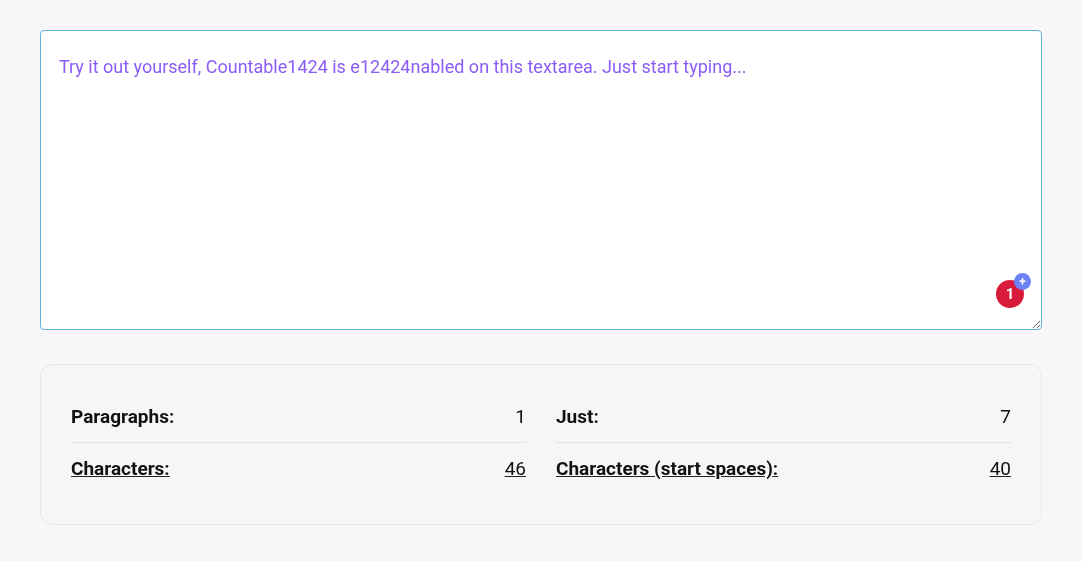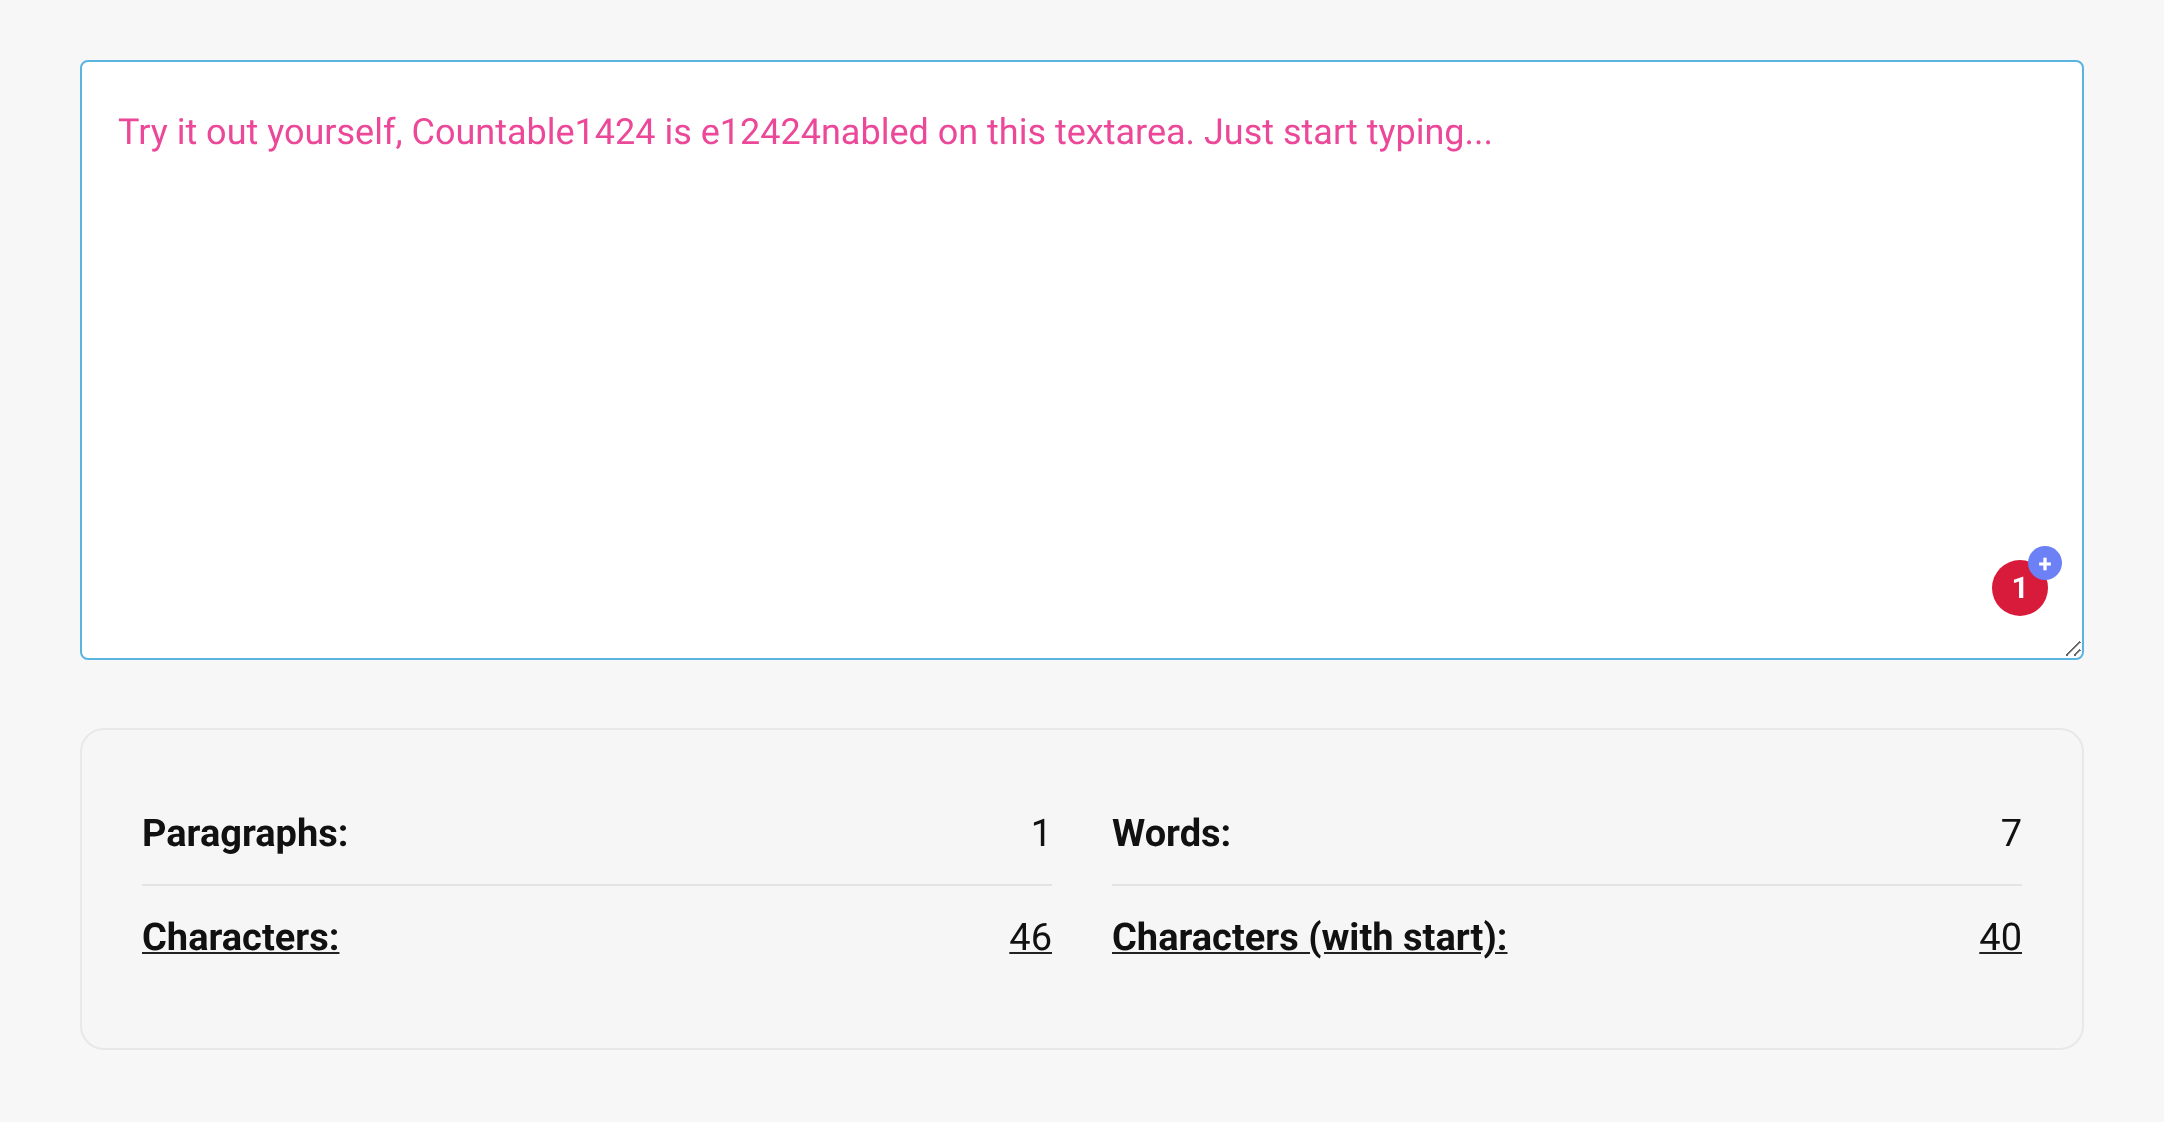--- a/index.html
+++ b/index.html
@@ -17,21 +17,21 @@
       position: relative;
       width: 100%;
       margin-bottom: 30px;
     }
     textarea.main-textarea {
       width: 100%;
       min-height: 300px;
       padding: 22px 18px;
       font-size: 18px;
       line-height: 1.5;
-      color: #ec4899;
+      color: #8b5cf6;
       border: 1px solid #5bb3e0;
       border-radius: 4px;
       background: #fff;
       resize: vertical;
       outline: none;
       font-family: inherit;
     }
     .badge-group {
       position: absolute;
       right: 18px;
@@ -122,21 +122,21 @@
       <span class="stat-label">Paragraphs:</span>
       <span class="stat-value">1</span>
     </div>
     <div class="stat-row">
       <span class="stat-label">Characters:</span>
       <span class="stat-value">46</span>
     </div>
   </div>
   <div class="stats-col">
     <div class="stat-row">
-      <span class="stat-label">Words:</span>
+      <span class="stat-label">Just:</span>
       <span class="stat-value">7</span>
     </div>
     <div class="stat-row">
-      <span class="stat-label">Characters (with start):</span>
+      <span class="stat-label">Characters (start spaces):</span>
       <span class="stat-value">40</span>
     </div>
   </div>
 </div>
 
 </body></html>

